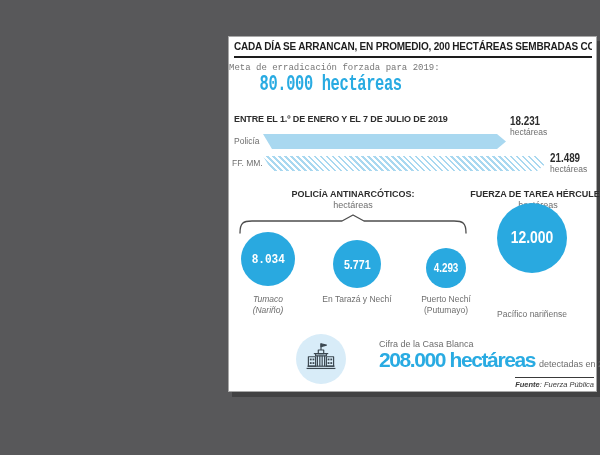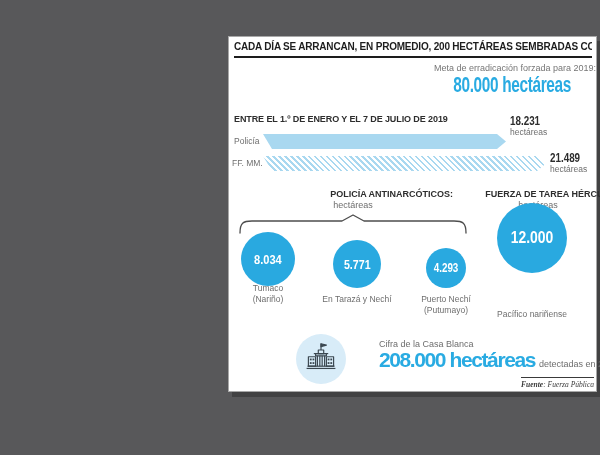--- a/index.html
+++ b/index.html
@@ -22,21 +22,21 @@
   .panel * { position: absolute; box-sizing: border-box; }
 
   .title {
     left: 5px; top: 3px; width: 358px;
     font-size: 10px; font-weight: 700; line-height: 13px;
     letter-spacing: -0.2px; white-space: nowrap; overflow: hidden;
     color: #1d1d1d;
     border-bottom: 2px solid #1d1d1d;
     padding-bottom: 3px;
   }
-  .goal { left: 0; top: 26px; width: 100%; text-align: right; }
+  .goal { left: 0; top: 26px; width: 100%; text-align: left; font-family: Liberation Mono, monospace; }
   .goal-label { position: static; font-size: 9px; color: #767676; display: block; }
   .goal-value {
     position: static; display: inline-block;
     font-size: 22px; font-weight: 700; line-height: 24px;
     letter-spacing: -0.5px; color: #29abe2;
     transform: scaleX(0.70);
   }
   .period {
     left: 5px; top: 77px;
     font-size: 9px; font-weight: 700; color: #2d2d2d; letter-spacing: -0.1px;
@@ -60,39 +60,39 @@
   .bar-value {
     position: static; display: block;
     font-size: 12px; font-weight: 700; color: #2d2d2d; line-height: 12px;
     transform: scaleX(0.82); transform-origin: left center;
   }
   .bar-unit { position: static; display: block; font-size: 8.5px; color: #6e6e6e; line-height: 10px; }
 
   .group { text-align: center; }
   .group-police { left: 24px; top: 152px; width: 200px; }
   .group-hercules { left: 226px; top: 152px; width: 166px; }
-  .group-heading { position: static; display: block; font-size: 9px; font-weight: 700; color: #2d2d2d; line-height: 11px; text-align: right; }
+  .group-heading { position: static; display: block; font-size: 9px; font-weight: 700; color: #2d2d2d; line-height: 11px; }
   .group-unit { position: static; display: block; font-size: 9px; color: #6e6e6e; line-height: 11px; }
 
   .brace { left: 10px; top: 177px; width: 228px; height: 20px; }
 
   .bubble {
     border-radius: 50%; background: #29a9e0; color: #ffffff;
     display: flex; align-items: center; justify-content: center;
     font-weight: 700;
   }
   .bubble-num { position: static; transform: scaleX(0.82); white-space: nowrap; }
-  .bubble-1 { left: 12px;  top: 195px; width: 54px; height: 54px; font-size: 13.5px; }
+  .bubble-1 { left: 12px;  top: 195px; width: 54px; height: 54px; font-size: 13.5px; font-family: Liberation Mono, monospace; }
   .bubble-2 { left: 104px; top: 203px; width: 48px; height: 48px; font-size: 13px; }
   .bubble-3 { left: 197px; top: 211px; width: 40px; height: 40px; font-size: 12px; }
   .bubble-4 { left: 268px; top: 166px; width: 70px; height: 70px; font-size: 17px; }
 
   .bub-label { text-align: center; font-size: 8.5px; color: #6e6e6e; line-height: 10.5px; }
   .bub-label span { position: static; display: block; }
-  .bl-1 { left: 0;     top: 246px; width: 78px; }
+  .bl-1 { left: 0;     top: 257px; width: 78px; font-style: italic; }
   .bl-2 { left: 73px;  top: 257px; width: 110px; }
   .bl-3 { left: 172px; top: 257px; width: 90px; }
   .bl-4 { left: 238px; top: 260px; width: 130px; margin-top: 12px; }
 
   .icon-circle {
     left: 67px; top: 297px; width: 50px; height: 50px;
     border-radius: 50%; background: #d8ecf8;
     display: flex; align-items: center; justify-content: center;
   }
   .icon-circle svg { position: static; }
@@ -100,21 +100,21 @@
   .cb-row { left: 150px; top: 311px; display: flex; align-items: baseline; white-space: nowrap; }
   .cb-value {
     position: static; font-size: 21px; font-weight: 700; line-height: 23px;
     letter-spacing: -1.4px; color: #29abe2;
   }
   .cb-suffix { position: static; font-size: 9px; color: #6e6e6e; margin-left: 4px; }
 
   .source {
     right: 2px; top: 340px;
     border-top: 1.5px solid #3a3a3a; padding-top: 2px;
-    font-size: 7.5px; font-style: italic; color: #3a3a3a; white-space: nowrap; font-family: Liberation Serif, serif;
+    font-size: 7.5px; font-style: italic; color: #3a3a3a; white-space: nowrap;
   }
   .source span { position: static; }
   .source .src-prefix { font-weight: 700; }
 </style>
 </head>
 <body>
 
 <div>
   <div class="panel">
 

